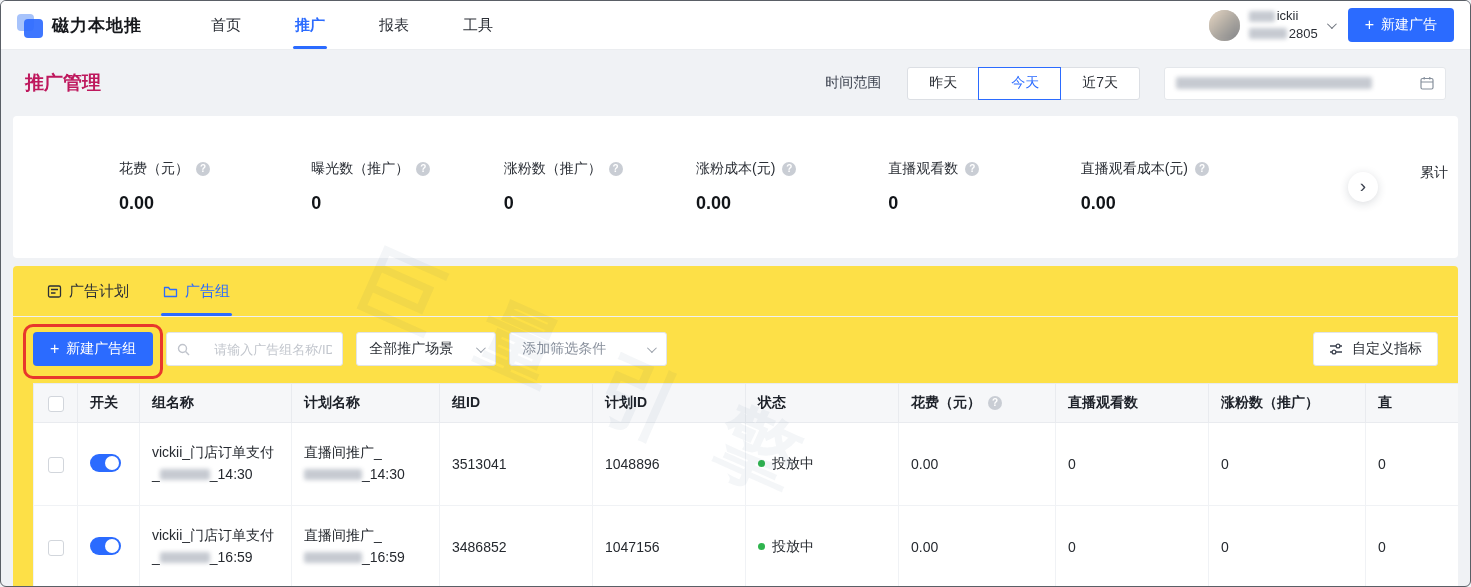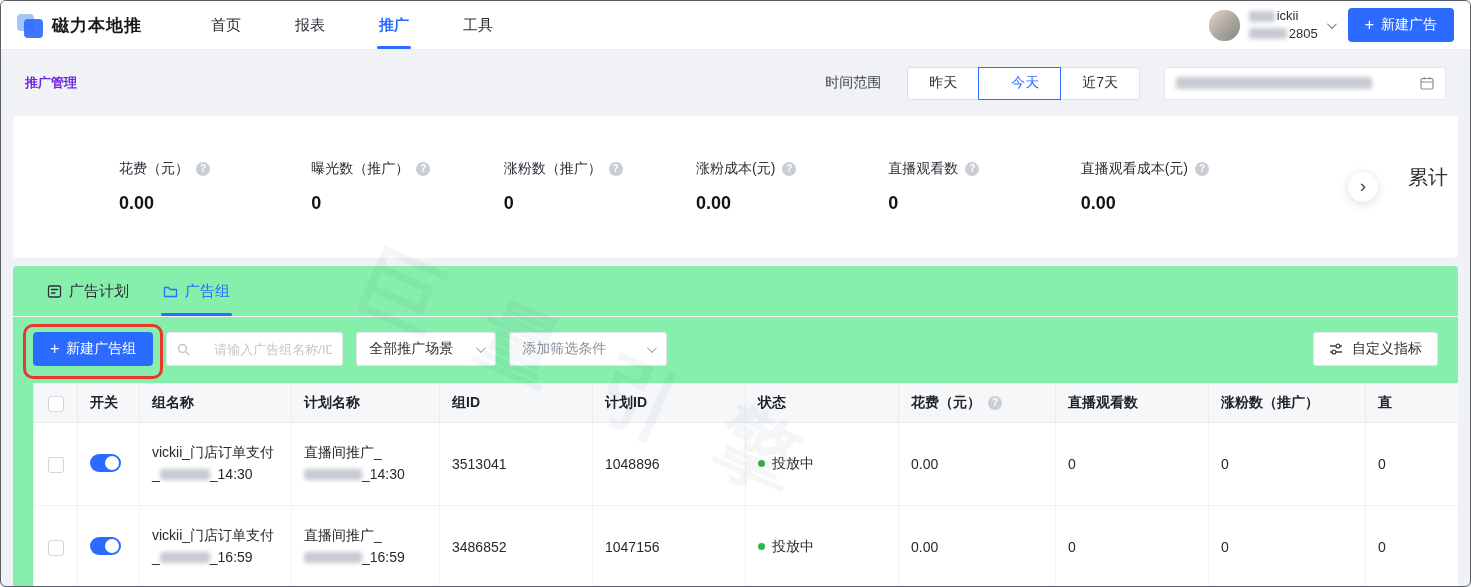--- a/index.html
+++ b/index.html
@@ -35,21 +35,21 @@
   .redacted { display:inline-block; background:#c6cad1; border-radius:2px; filter:blur(2px); height:11px; vertical-align:-1px; }
   .chev { width:7px; height:7px; border-right:1.6px solid #6d737c; border-bottom:1.6px solid #6d737c;
     transform:rotate(45deg) translateY(-2px); display:inline-block; flex-shrink:0; }
   .btn-primary { height:34px; padding:0 17px; background:#2b6bff; color:#fff; border:none; border-radius:4px;
     font-size:14px; display:inline-flex; align-items:center; gap:7px; cursor:pointer; white-space:nowrap;
     font-family:inherit; }
   .plus { font-size:16px; line-height:1; font-weight:400; }
 
   
   .page-header { height:66px; display:flex; align-items:center; padding:0 24px 0 24px; flex-shrink:0; }
-  .page-title { font-size:13px; font-weight:700; color:#6d28d9; }
+  .page-title { font-size:19px; font-weight:700; color:#be185d; }
   .ph-right { margin-left:auto; display:flex; align-items:center; gap:24px; }
   .tr-label { color:#3d4350; font-size:14px; margin-right:2px; }
   .seg { display:flex; }
   .seg .seg-btn { height:33px; padding:0 21px; background:#fff; border:1px solid #dcdfe4; font-size:14px;
     color:#2b2f36; margin-left:-1px; cursor:pointer; font-family:inherit; }
   .seg .seg-btn:first-child { border-radius:3px 0 0 3px; margin-left:0; }
   .seg .seg-btn:last-child { border-radius:0 3px 3px 0; }
   .seg .seg-btn.selected { color:#2b6bff; border-color:#2b6bff; position:relative; z-index:1;padding-left:32px; }
   .daterange { width:282px; height:33px; background:#fff; border:1px solid #e4e7eb; border-radius:3px;
     display:flex; align-items:center; padding:0 11px; gap:8px; cursor:pointer; }
@@ -59,24 +59,24 @@
   .stats { background:#fff; border-radius:4px; margin:0 12px; height:142px; position:relative;
     display:flex; align-items:center; padding:0 185px 0 106px; flex-shrink:0; }
   .stat { flex:1; min-width:0; }
   .stat-label { color:#2b2f36; font-size:14px; display:flex; gap:7px; align-items:center; white-space:nowrap; }
   .stat-value { font-size:18px; font-weight:700; color:#111418; margin-top:15px; }
   .help { width:14px; height:14px; border-radius:50%; background:#c9cdd4; color:#fff; font-size:10px;
     line-height:14px; text-align:center; display:inline-block; font-weight:700; flex-shrink:0; cursor:pointer; }
   .stats-arrow { position:absolute; right:80px; top:50%; transform:translateY(-50%); width:30px; height:30px;
     border-radius:50%; background:#fff; box-shadow:0 2px 10px rgba(31,41,61,.16); display:flex; align-items:center;
     justify-content:center; font-size:19px; color:#3d4350; cursor:pointer; padding-bottom:2px; }
-  .stats-overflow { position:absolute; right:10px; top:48px; font-size:20px; color:#2b2f36; white-space:nowrap; }
-
-  
-  .main { background:#86efac; border-radius:4px 4px 0 0; margin:8px 12px 0; flex:1; position:relative; overflow:hidden; }
+  .stats-overflow { position:absolute; right:10px; top:48px; font-size:14px; color:#2b2f36; white-space:nowrap; }
+
+  
+  .main { background:#fde047; border-radius:4px 4px 0 0; margin:8px 12px 0; flex:1; position:relative; overflow:hidden; }
   .tabs { display:flex; gap:10px; padding:0 22px; height:51px; align-items:stretch; border-bottom:1px solid #f0f1f4; }
   .tab { display:flex; align-items:center; gap:7px; padding:0 12px; font-size:15px; color:#2b2f36;
     cursor:pointer; position:relative; }
   .tab.active { color:#2b6bff; font-weight:400;justify-content:center; }
   .tab.active::after { content:""; position:absolute; left:10px; right:10px; bottom:0; height:3px;
     background:#2b6bff; border-radius:2px; }
   .tab svg { flex-shrink:0; }
 
   .toolbar { display:flex; align-items:center; gap:13px; padding:15px 20px 14px; position:relative; }
   .annotated { position:relative; }
@@ -125,22 +125,22 @@
 
 <div class="frame">
 
   <header class="topbar">
     <div class="brand">
       <span class="logo"></span>
       <span class="brand-text">磁力本地推</span>
     </div>
     <nav class="nav">
       <div class="nav-item">首页</div>
+      <div class="nav-item active">推广</div>
       <div class="nav-item">报表</div>
-      <div class="nav-item active">推广</div>
       <div class="nav-item">工具</div>
     </nav>
     <div class="topbar-right">
       <div class="user">
         <span class="avatar"></span>
         <span class="user-lines">
           <span class="user-line">
               <span class="redacted" style="width:26px"></span>
               <span>ickii</span>
             </span>

